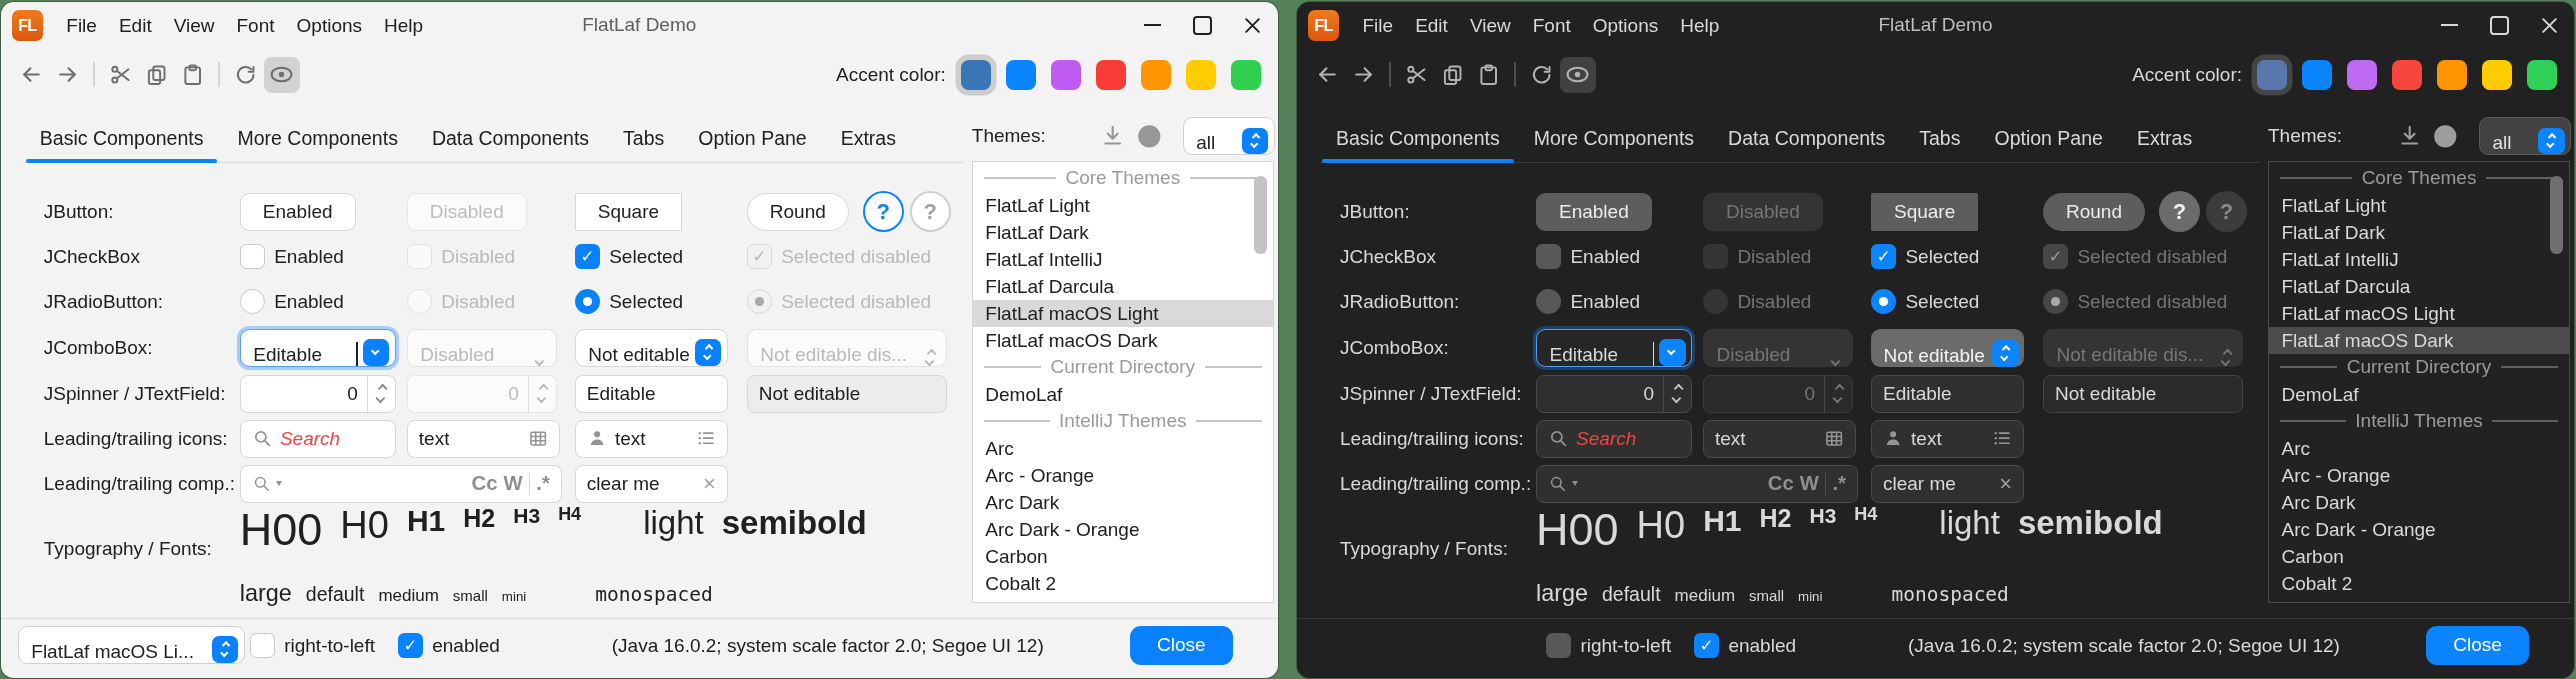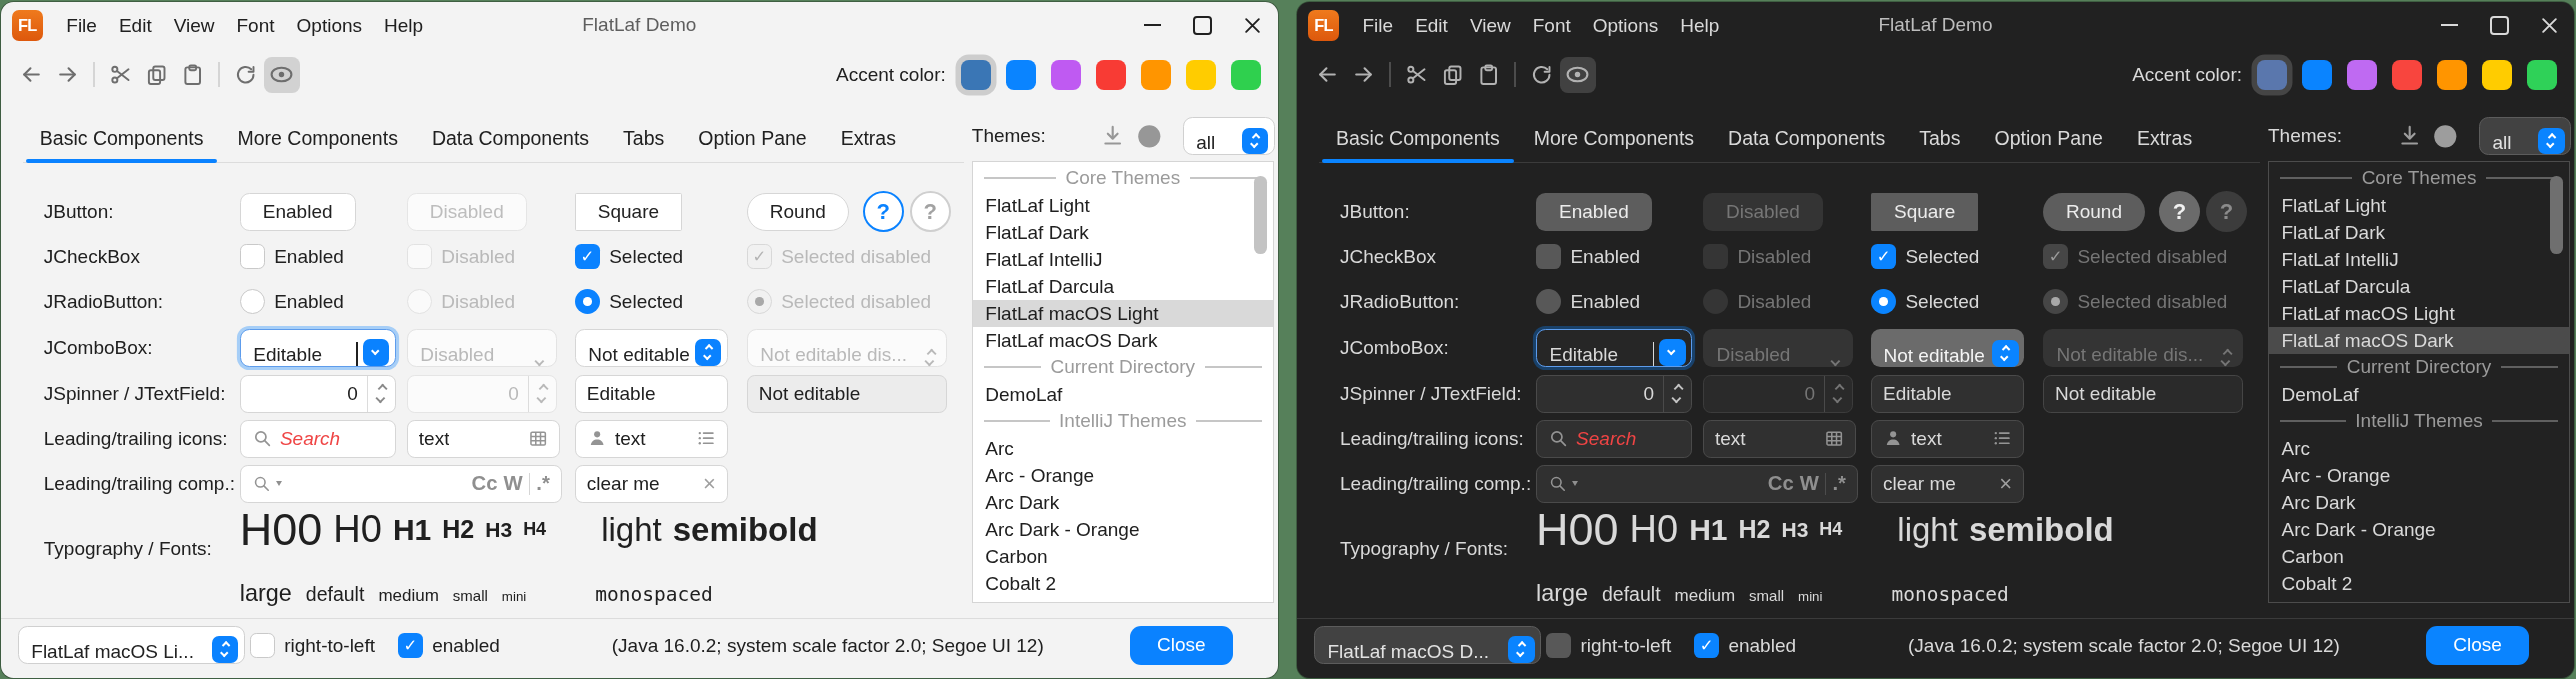--- a/index.html
+++ b/index.html
@@ -135,21 +135,21 @@
   .trail{margin-left:auto;display:flex;align-items:center;gap:6px;color:#8f8f8f;}
   .ficon{color:#949494;flex:none;display:flex;}
   .opt{font-size:20.3px;font-weight:700;color:#8f8f8f;}
   .vline{width:1.6px;height:22px;background:var(--border);display:block;}
   .xspan{font-size:22px;color:#9f9f9f;}
   .ddtri{width:0;height:0;border-left:3.9px solid transparent;border-right:3.9px solid transparent;
          border-top:5.5px solid #8f8f8f;display:block;margin-left:-3.1px;}
 
   
   .typo-label{position:absolute;left:43px;top:528px;line-height:38px;font-size:19px;color:var(--fg);}
-  .typo-main{position:absolute;left:239px;top:502px;display:flex;align-items:center;gap:11px;color:var(--fg);white-space:nowrap;}
+  .typo-main{position:absolute;left:239px;top:502px;display:flex;align-items:flex-start;gap:18px;color:var(--fg);white-space:nowrap;}
   .h00{font-size:45px;}.h0{font-size:38px;}.h1{font-size:30px;font-weight:700;}
   .h2{font-size:25px;font-weight:700;}.h3{font-size:21px;font-weight:700;}.h4{font-size:18px;font-weight:700;}
   .tlight{font-size:33px;font-weight:300;margin-left:44px;}
   .tsemi{font-size:33px;font-weight:600;}
   .typo-sizes{position:absolute;left:239px;top:578px;display:flex;align-items:baseline;gap:14px;color:var(--fg);}
   .tlarge{font-size:23.4px;}.tdefault{font-size:19.5px;}.tmedium{font-size:17px;}.tsmall{font-size:15px;}.tmini{font-size:13.3px;}
   .tmono{font-size:19.5px;font-family:"DejaVu Sans Mono",monospace;margin-left:55px;}
 
   
   .themes-header{position:absolute;left:971px;top:114px;width:303px;height:41px;display:flex;align-items:center;gap:11px;}
@@ -887,27 +887,20 @@
       <div class="t-item" data-state="">Arc</div>
       <div class="t-item" data-state="">Arc - Orange</div>
       <div class="t-item" data-state="">Arc Dark</div>
       <div class="t-item" data-state="">Arc Dark - Orange</div>
       <div class="t-item" data-state="">Carbon</div>
       <div class="t-item" data-state="">Cobalt 2</div>
       <div class="scrollthumb"></div>
     </div>
 
     <div class="status-sep"></div>
-    <div class="combo macalt w272 sb-combo">
-      <span class="val">FlatLaf macOS D...</span>
-      <span class="arrowbtn">
-          <i class="chev up"></i>
-          <i class="chev down"></i>
-        </span>
-    </div>
     <div class="cb sb-rtl">
       <span class="cbbox off"></span>
       <span class="cblabel">right-to-left</span>
     </div>
     <div class="cb sb-en">
       <span class="cbbox on">✓</span>
       <span class="cblabel">enabled</span>
     </div>
     <span class="status-info">(Java 16.0.2;  system scale factor 2.0; Segoe UI 12)</span>
     <div class="close-btn">Close</div>

